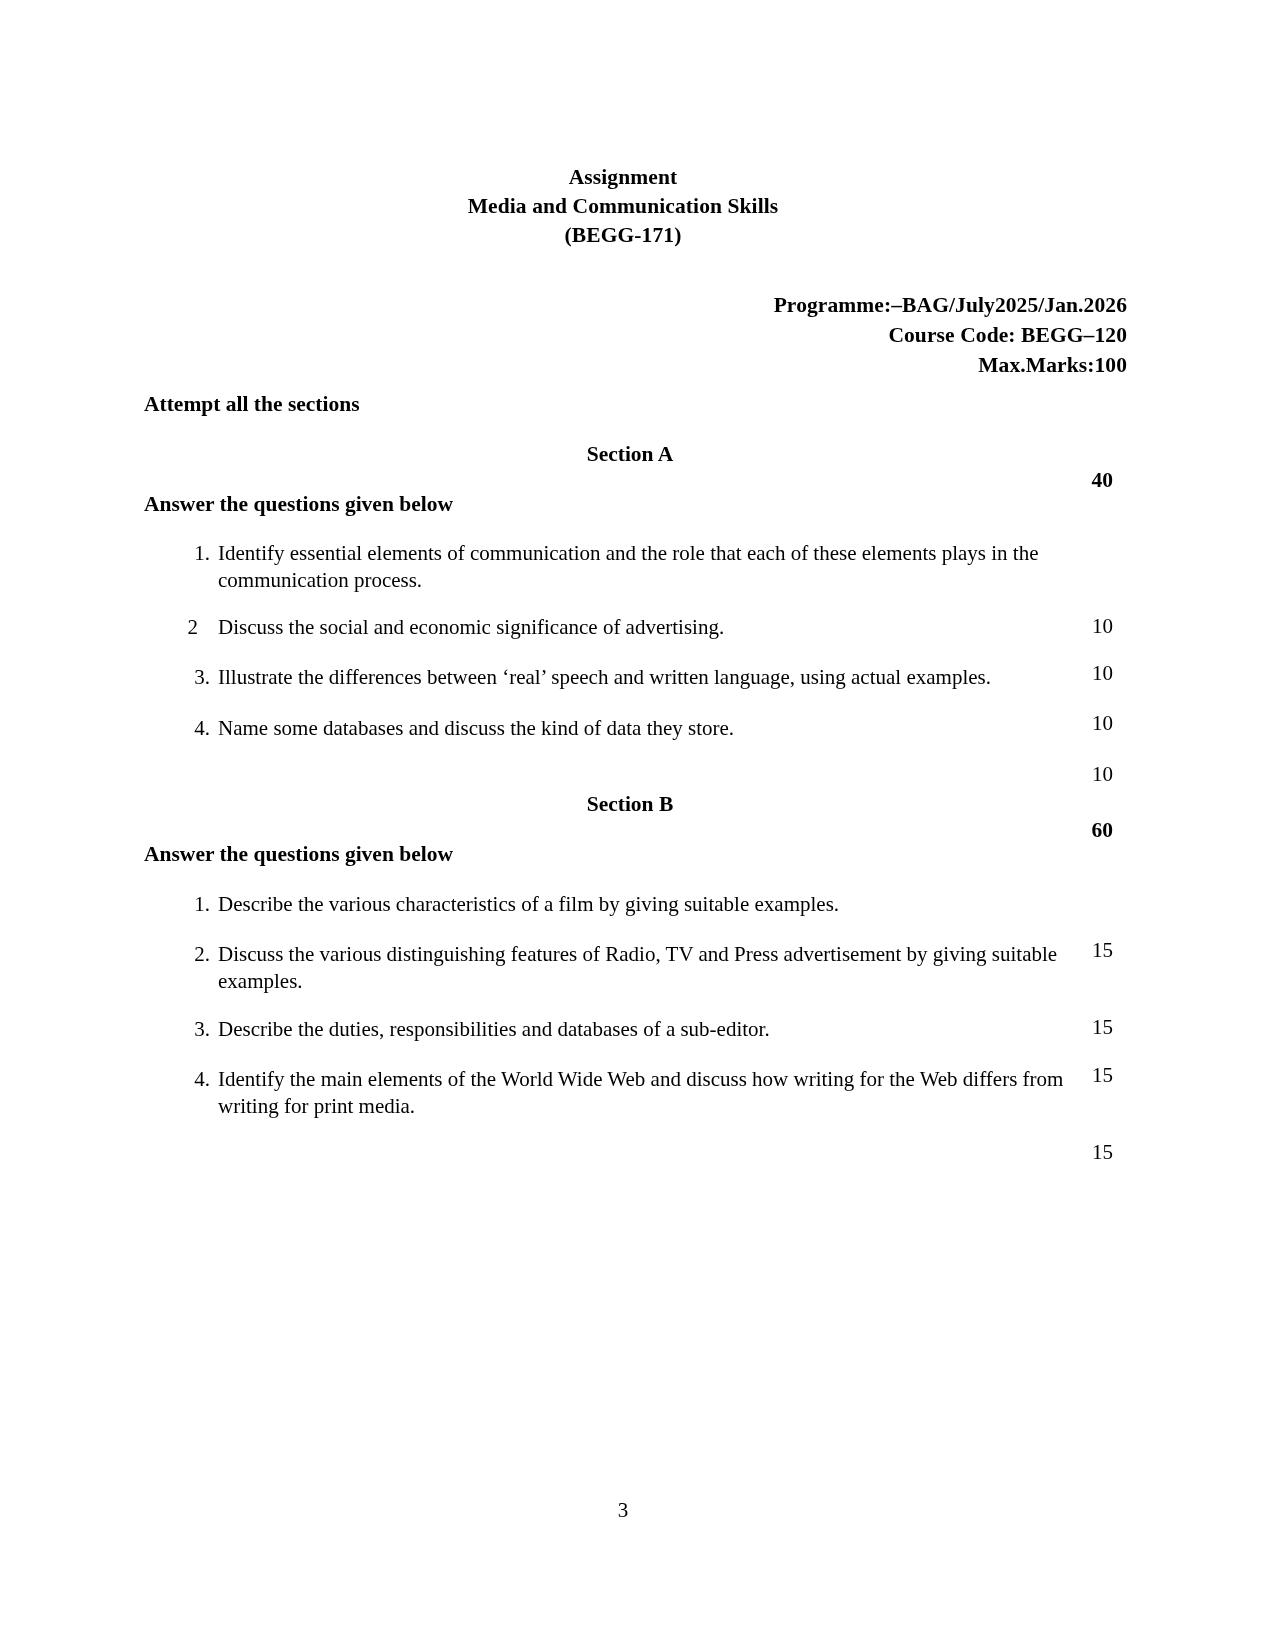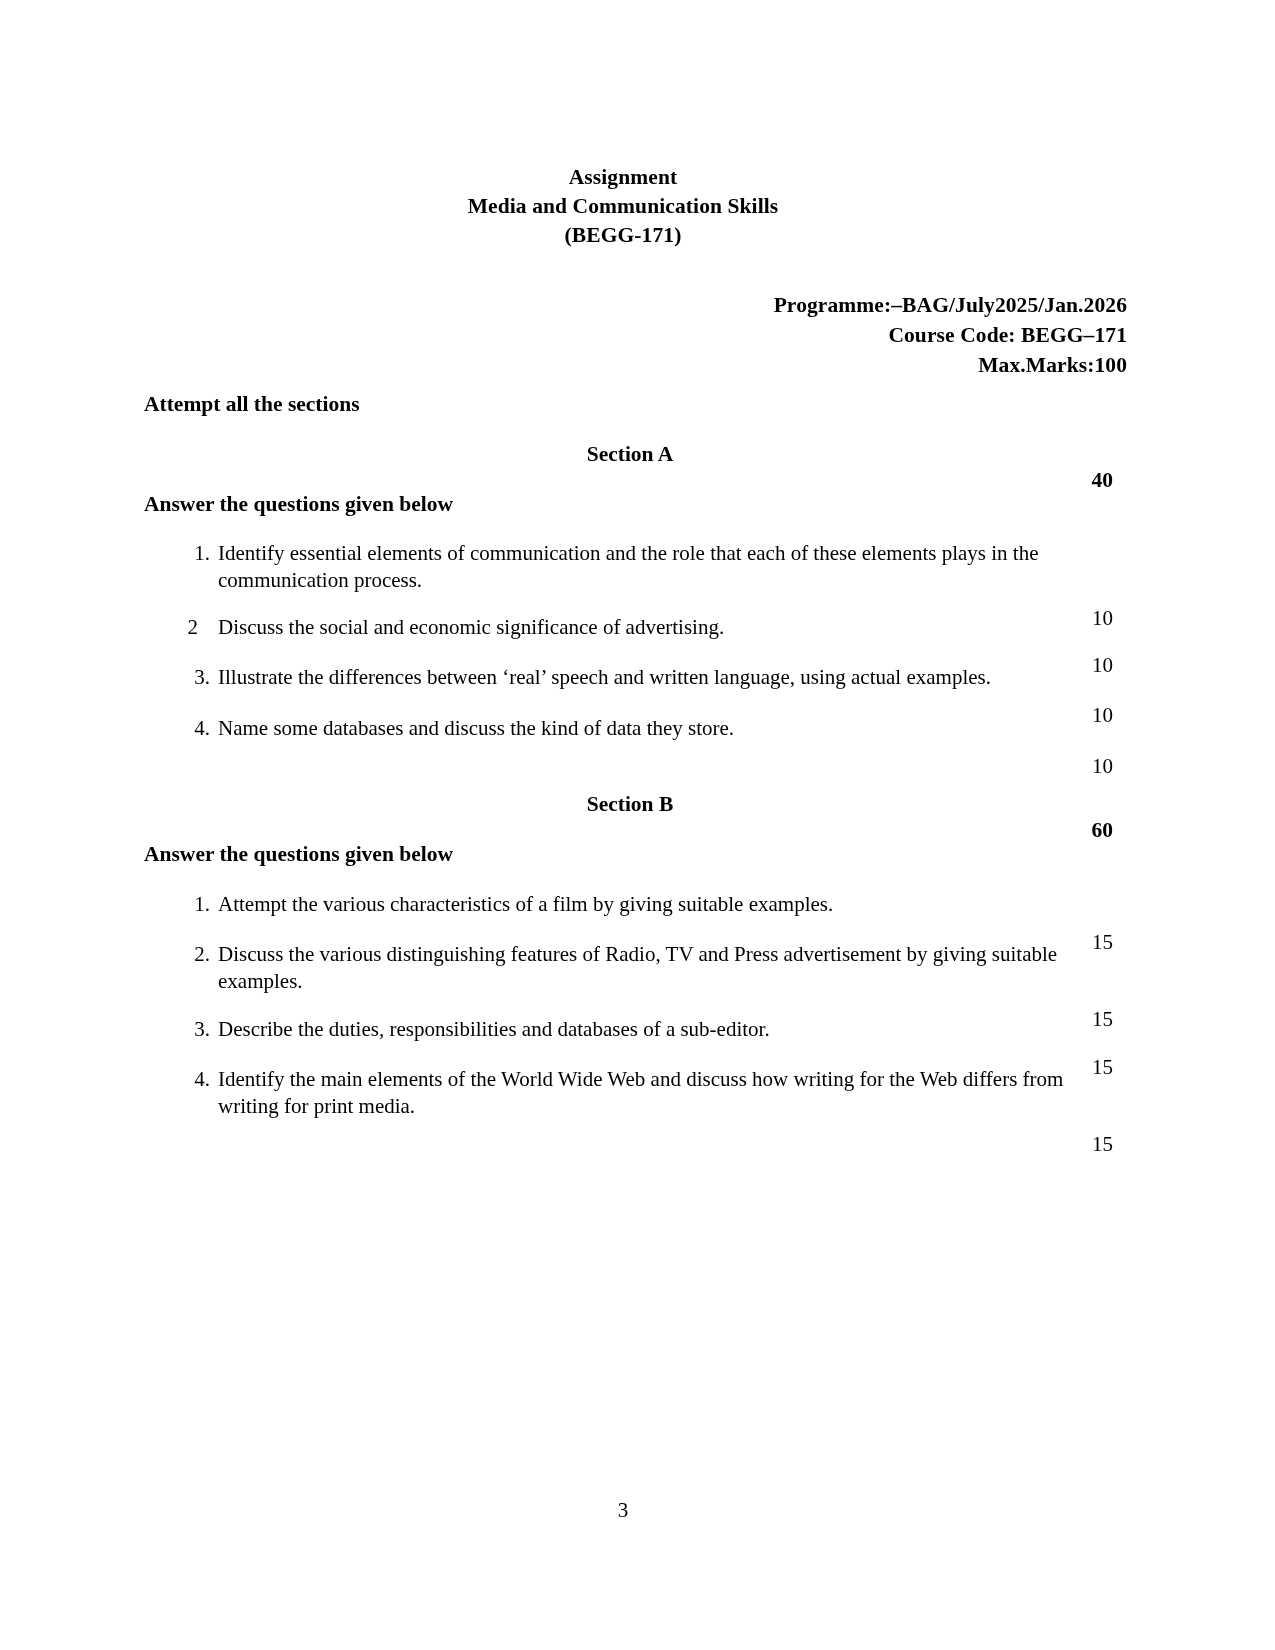--- a/index.html
+++ b/index.html
@@ -112,21 +112,21 @@
     font-size: 21px;
     line-height: 27px;
   }
   
   .q-row.nudge-left .q-num { left: -12px; }
 
   .q-marks {
     text-align: right;
     font-size: 21px;
     line-height: 27px;
-    margin-top: 11px;
+    margin-top: 19px;
   }
 
   .page-number {
     position: absolute;
     left: 0;
     top: 1498px;
     width: 1246px;
     text-align: center;
     font-size: 21px;
   }
@@ -137,21 +137,21 @@
 <div class="page">
 
   <div class="title-block">
     <div class="title-line">Assignment</div>
     <div class="title-line">Media and Communication Skills</div>
     <div class="title-line">(BEGG-171)</div>
   </div>
 
   <div class="meta-block">
     <div class="meta-line">Programme:–BAG/July2025/Jan.2026</div>
-    <div class="meta-line">Course Code: BEGG–171</div>
+    <div class="meta-line">Course Code: BEGG–120</div>
     <div class="meta-line">Max.Marks:100</div>
   </div>
 
   <div class="attempt-line">Attempt all the sections</div>
 
   <div class="section-heading" id="section-a-heading">Section A</div>
   <div class="section-marks" id="section-a-marks">40</div>
   <div class="answer-prompt" id="section-a-prompt">Answer the questions given below</div>
 
   <div class="q-row" style="top: 540px;">
@@ -186,21 +186,21 @@
     <div class="q-marks">10</div>
   </div>
 
   <div class="section-heading" id="section-b-heading">Section B</div>
   <div class="section-marks" id="section-b-marks">60</div>
   <div class="answer-prompt" id="section-b-prompt">Answer the questions given below</div>
 
   <div class="q-row" style="top: 891px;">
     <div class="q-body">
       <span class="q-num">1.</span>
-      <span>Attempt the various characteristics of a film by giving suitable examples.</span>
+      <span>Describe the various characteristics of a film by giving suitable examples.</span>
     </div>
     <div class="q-marks">15</div>
   </div>
 
   <div class="q-row" style="top: 941px;">
     <div class="q-body">
       <span class="q-num">2.</span>
       <span>Discuss the various distinguishing features of Radio, TV and Press advertisement by giving suitable examples.</span>
     </div>
     <div class="q-marks">15</div>

